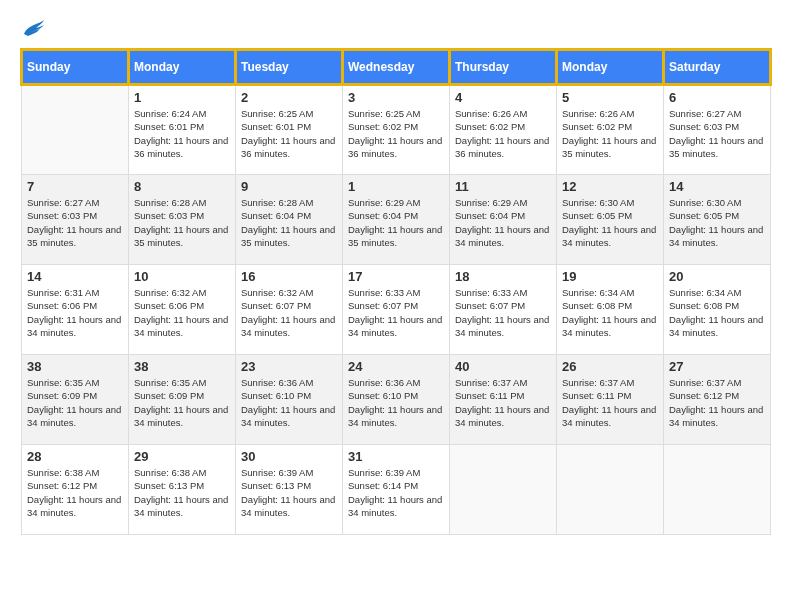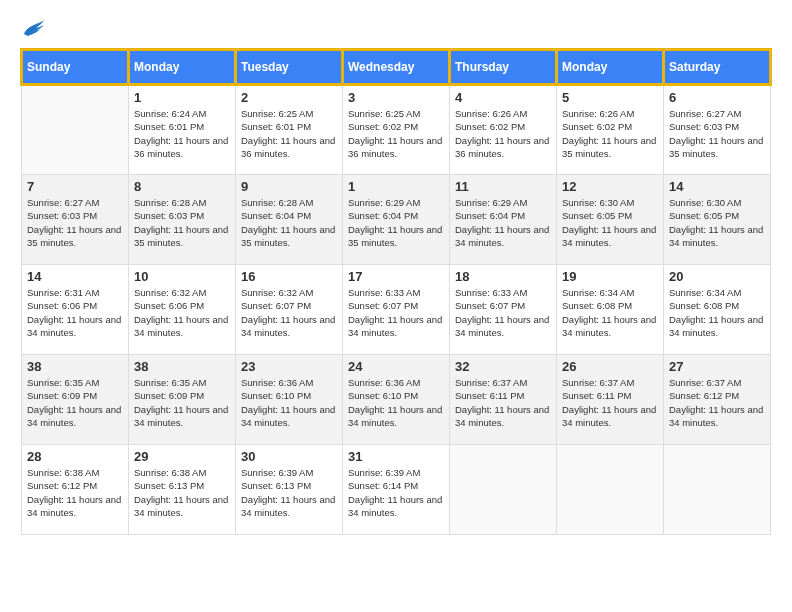--- a/index.html
+++ b/index.html
@@ -206,21 +206,21 @@
         </td>
         <td>
           <span class="day-number">23</span>
           <div class="day-info">Sunrise: 6:36 AM<br>Sunset: 6:10 PM<br>Daylight: 11 hours and 34 minutes.</div>
         </td>
         <td>
           <span class="day-number">24</span>
           <div class="day-info">Sunrise: 6:36 AM<br>Sunset: 6:10 PM<br>Daylight: 11 hours and 34 minutes.</div>
         </td>
         <td>
-          <span class="day-number">32</span>
+          <span class="day-number">40</span>
           <div class="day-info">Sunrise: 6:37 AM<br>Sunset: 6:11 PM<br>Daylight: 11 hours and 34 minutes.</div>
         </td>
         <td>
           <span class="day-number">26</span>
           <div class="day-info">Sunrise: 6:37 AM<br>Sunset: 6:11 PM<br>Daylight: 11 hours and 34 minutes.</div>
         </td>
         <td>
           <span class="day-number">27</span>
           <div class="day-info">Sunrise: 6:37 AM<br>Sunset: 6:12 PM<br>Daylight: 11 hours and 34 minutes.</div>
         </td>

